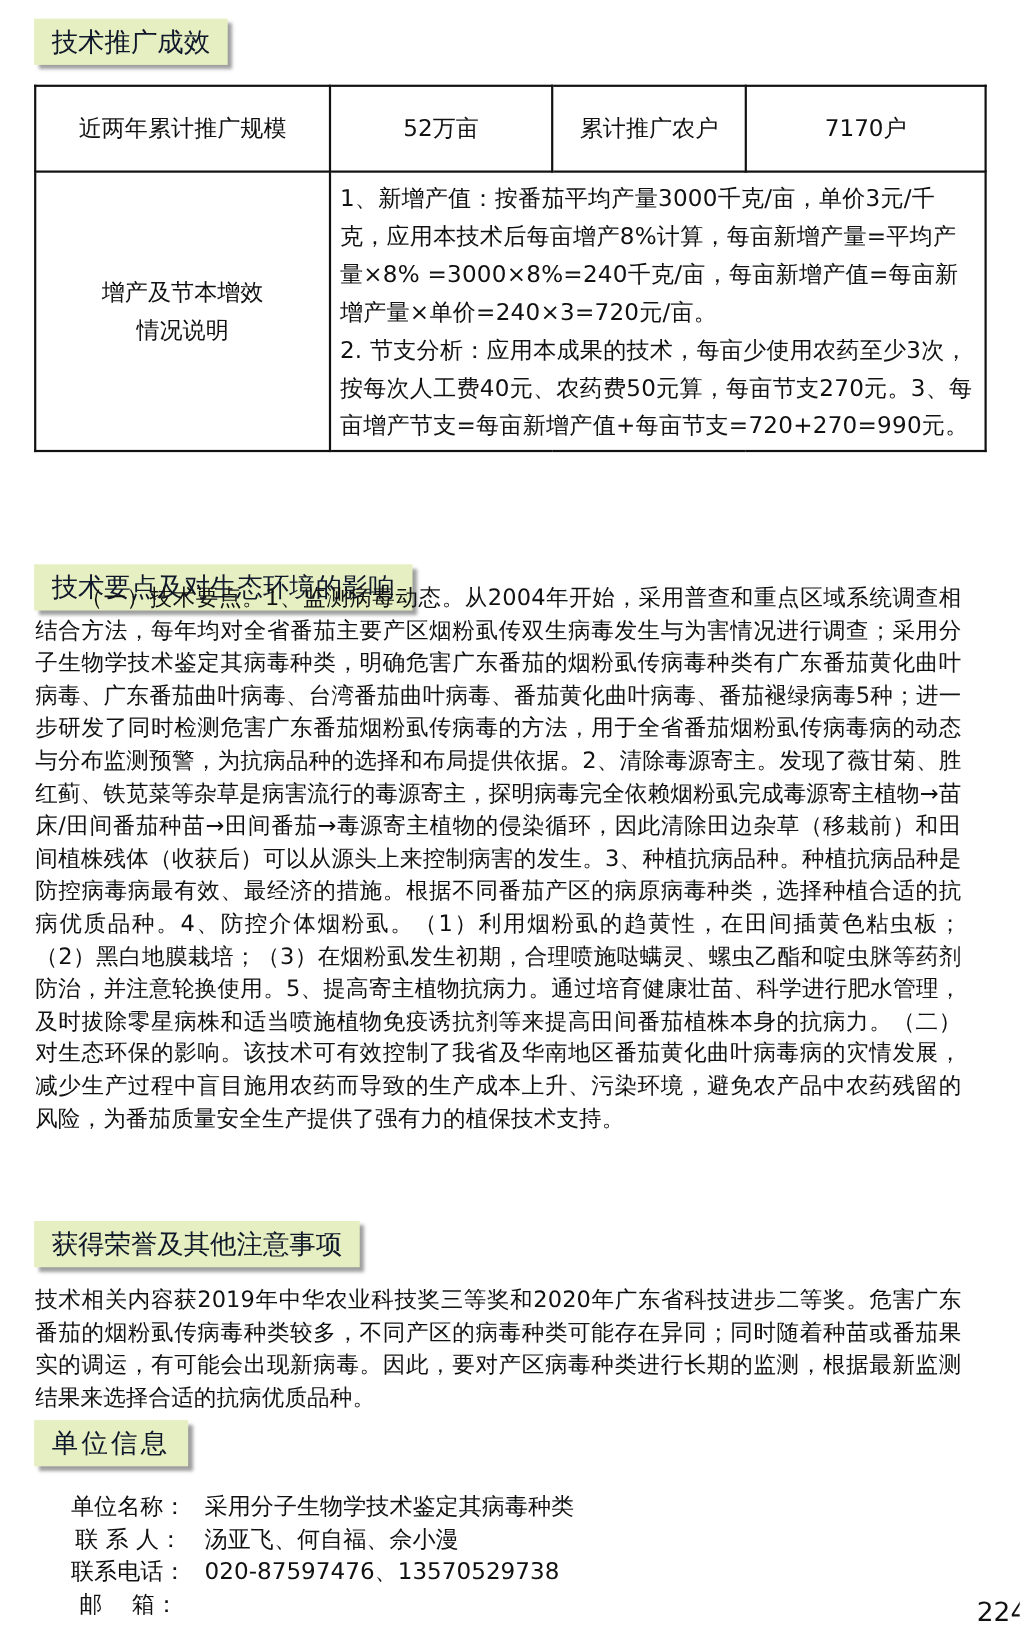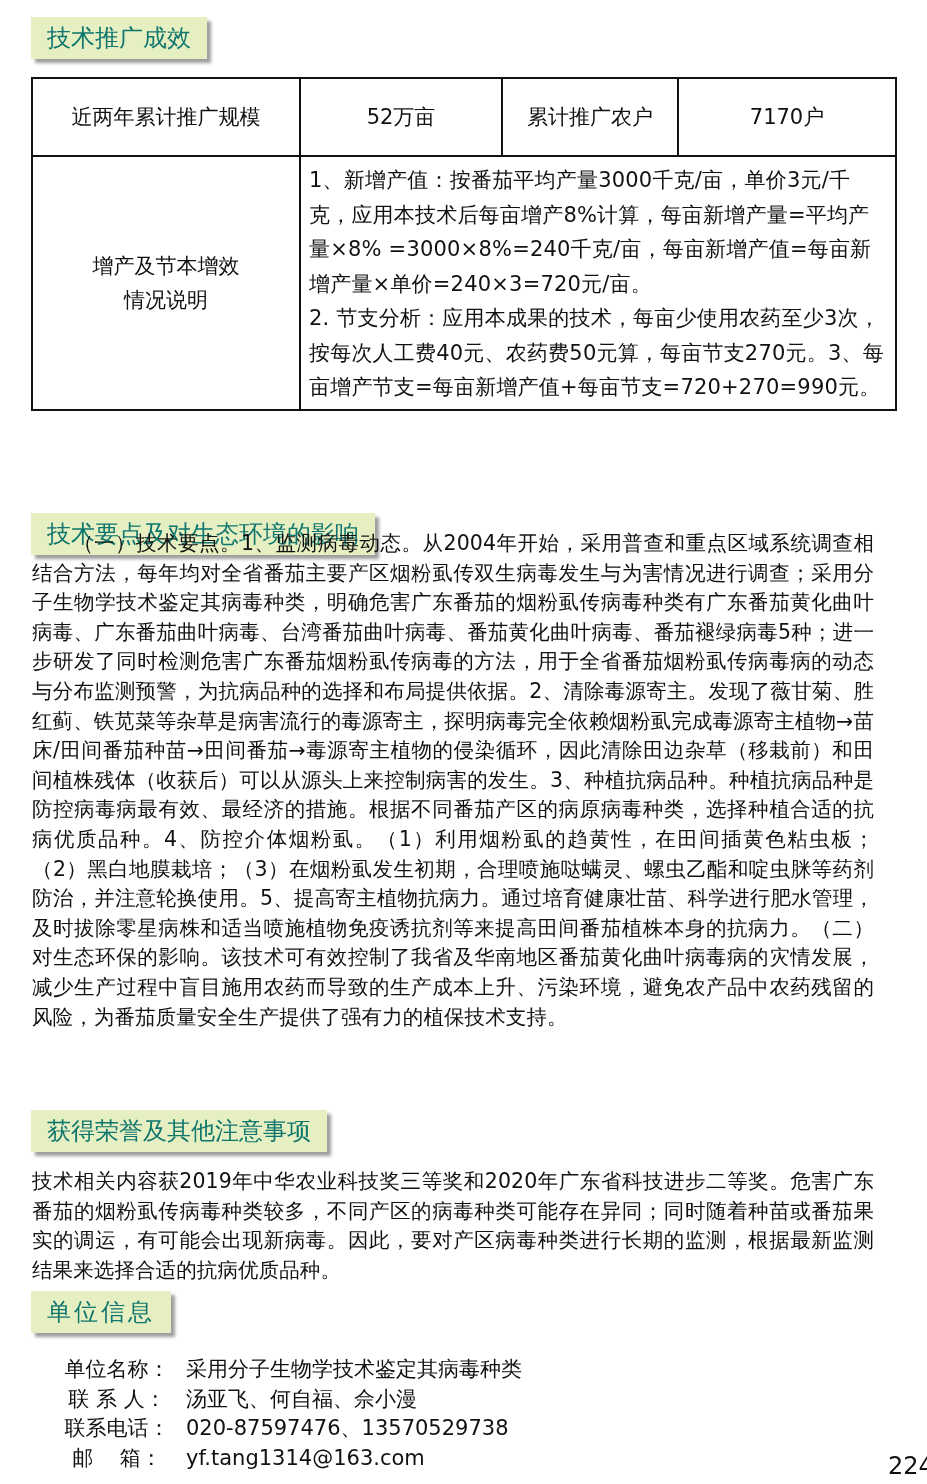--- a/index.html
+++ b/index.html
@@ -8,21 +8,21 @@
     font-family: "DejaVu Sans", "Liberation Sans", sans-serif;
     color: #111111;
   }
   .sec-header {
     position: absolute;
     background: #e6efc1;
     box-shadow: 4px 4px 3px rgba(80,80,80,0.55);
     font-size: 24px;
     line-height: 42px;
     padding: 0 16px;
-    color: #0f766e;
+    color: #0f172a;
     white-space: nowrap;
   }
   table.stats {
     position: absolute; left: 31px; top: 77px; width: 864px;
     border-collapse: collapse; table-layout: fixed;
     font-size: 21px;
   }
   table.stats td {
     border: 2px solid #111;
     text-align: center; vertical-align: middle;
@@ -110,17 +110,16 @@
   <div class="contact-row">
     <span class="contact-label">联 系 人：</span>
     <span>汤亚飞、何自福、佘小漫</span>
   </div>
   <div class="contact-row">
     <span class="contact-label">联系电话：</span>
     <span>020-87597476、13570529738</span>
   </div>
   <div class="contact-row">
     <span class="contact-label">邮    箱：</span>
-    <span>yf.tang1314@163.com</span>
   </div>
 </div>
 
 <div class="page-number">224</div>
 
 </body></html>

